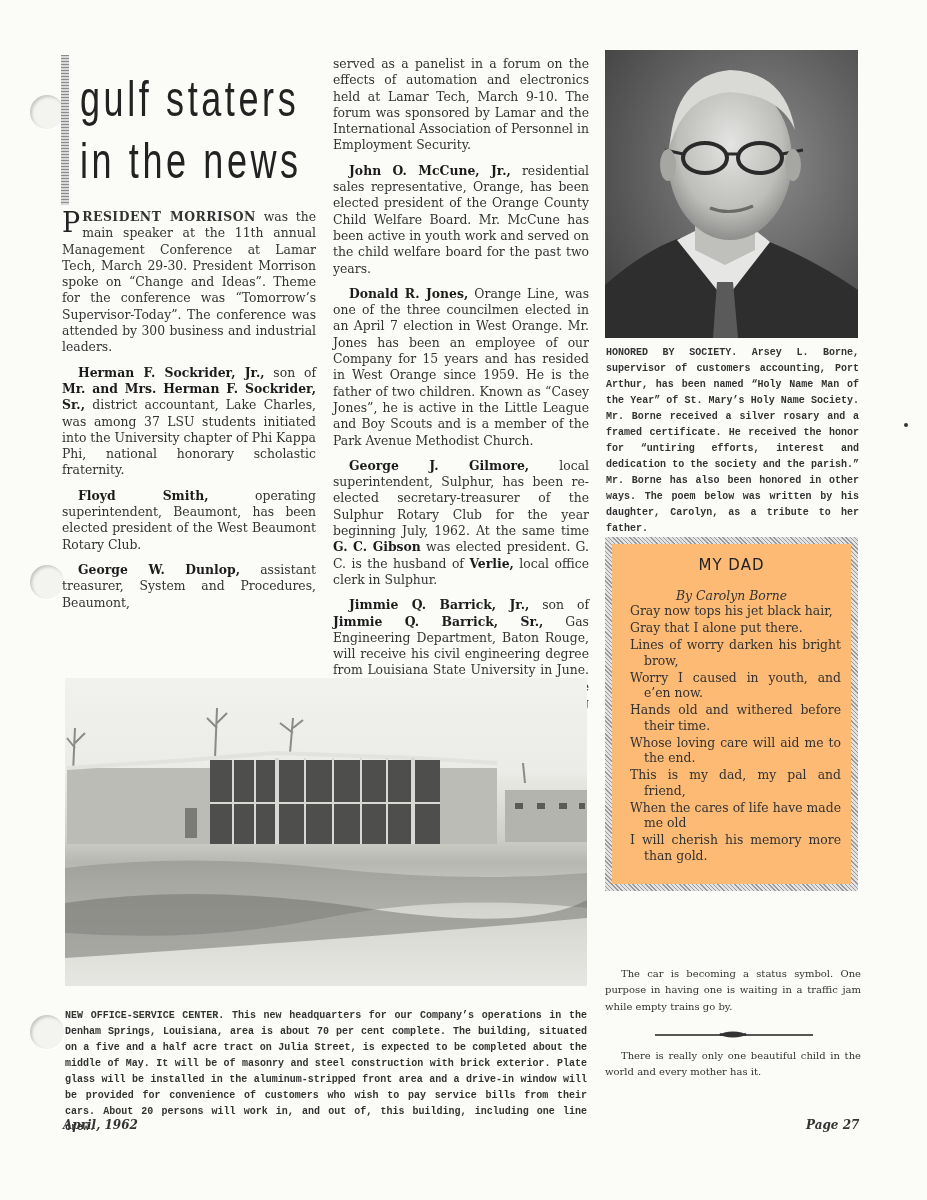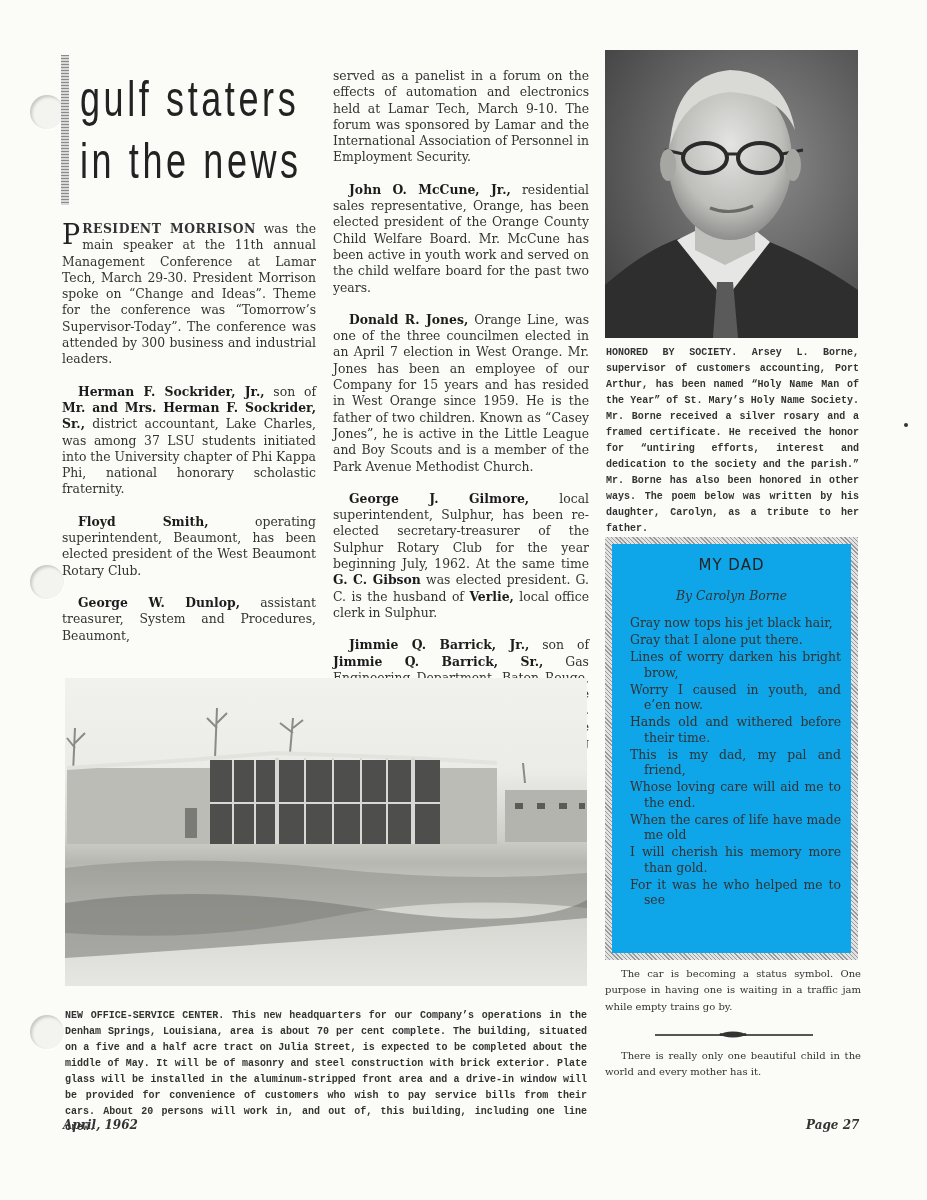--- a/index.html
+++ b/index.html
@@ -27,55 +27,55 @@
   .mast-title {
     position: absolute; left: 80px; top: 68px; width: 240px;
     font-family: "Liberation Sans Narrow", "Liberation Sans", sans-serif;
     font-weight: normal; font-size: 50px; line-height: 62px;
     letter-spacing: 5px; color: #222;
     transform: scaleX(0.72); transform-origin: left top;
     white-space: nowrap;
   }
 
   .col { position: absolute; font-size: 12.4px; line-height: 16.3px; text-align: justify; color: #333; }
-  .col p { margin: 16px 0 9px 0; text-indent: 16px; }
+  .col p { margin: 4px 0 9px 0; text-indent: 16px; }
   .col p b { color: #1c1c1c; }
   .lead { text-indent: 0 !important; }
   .dropcap { font-size: 27px; float: left; line-height: 24px; margin: 2px 2px 0 0; font-weight: normal; color: #222; }
   .lead .caps { font-weight: bold; letter-spacing: 0.5px; }
 
   
   .portrait {
     position: absolute; left: 605px; top: 50px; width: 253px; height: 288px;
     background: radial-gradient(ellipse at 60% 40%, #8c8c8c 0%, #5e5e5e 55%, #3a3a3a 100%);
     overflow: hidden;
   }
 
   .caption-sans {
     font-family: Liberation Mono, monospace; font-weight: bold;
     font-size: 10px; line-height: 16px; color: #333; text-align: justify;
   }
 
   
   .poem-box {
-    position: absolute; left: 605px; top: 537px; width: 253px; height: 423px;
+    position: absolute; left: 605px; top: 537px; width: 253px; height: 354px;
     box-sizing: border-box;
     border: 7px solid transparent;
     border-image: repeating-linear-gradient(45deg, #9a9a9a 0 1px, #e2e2e2 1px 3px) 7;
-    background: #0ea5e9;
+    background: #fdba74;
   }
   .poem-title {
     text-align: center; margin-top: 12px;
     font-family: "DejaVu Sans", "Liberation Sans", sans-serif;
     font-size: 15px; letter-spacing: 1px; color: #222;
   }
   .poem-byline {
     text-align: center; margin-top: 14px; font-style: italic; font-size: 12.4px; color: #333;
   }
-  .poem-lines { margin: 12px 10px 0 18px; }
+  .poem-lines { margin: 0 10px 0 18px; }
   .poem-line {
     font-size: 12.4px; line-height: 15.5px; color: #333;
     padding-left: 14px; text-indent: -14px; margin-bottom: 1.5px;
     text-align: justify;
   }
 
   .filler { position: absolute; left: 605px; width: 256px; font-size: 10px; line-height: 16.3px; text-align: justify; color: #333; }
   .filler p { margin: 0; text-indent: 16px; }
   .ornament { position: absolute; left: 655px; top: 1034px; width: 158px; height: 2px; background: #555; }
   .ornament-dot { position: absolute; left: 718px; top: 1030px; width: 30px; height: 9px; }
@@ -161,25 +161,24 @@
 
 <div class="poem-box">
   <div class="poem-title">MY DAD</div>
   <div class="poem-byline">By Carolyn Borne</div>
   <div class="poem-lines">
     <div class="poem-line">Gray now tops his jet black hair,</div>
     <div class="poem-line">Gray that I alone put there.</div>
     <div class="poem-line">Lines of worry darken his bright brow,</div>
     <div class="poem-line">Worry I caused in youth, and e’en now.</div>
     <div class="poem-line">Hands old and withered before their time.</div>
+    <div class="poem-line">Whose loving care will aid me to the end.</div>
     <div class="poem-line">This is my dad, my pal and friend,</div>
-    <div class="poem-line">Whose loving care will aid me to the end.</div>
     <div class="poem-line">When the cares of life have made me old</div>
     <div class="poem-line">I will cherish his memory more than gold.</div>
-    <div class="poem-line">For it was he who helped me to see</div>
   </div>
 </div>
 
 <div class="filler" style="top:966px;">
   <p>The car is becoming a status symbol. One purpose in having one is waiting in a traffic jam while empty trains go by.</p>
 </div>
 <div class="ornament"></div>
 <svg class="ornament-dot" viewBox="0 0 30 9">
   <ellipse cx="15" cy="4.5" rx="12" ry="3" fill="#333"></ellipse>
   <circle cx="3" cy="4.5" r="1.5" fill="#333"></circle>

